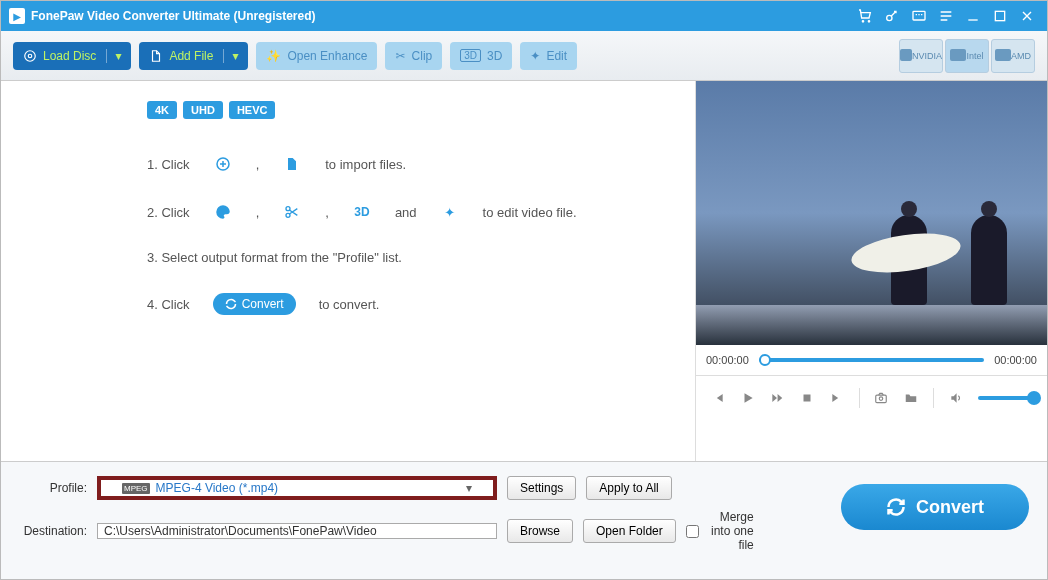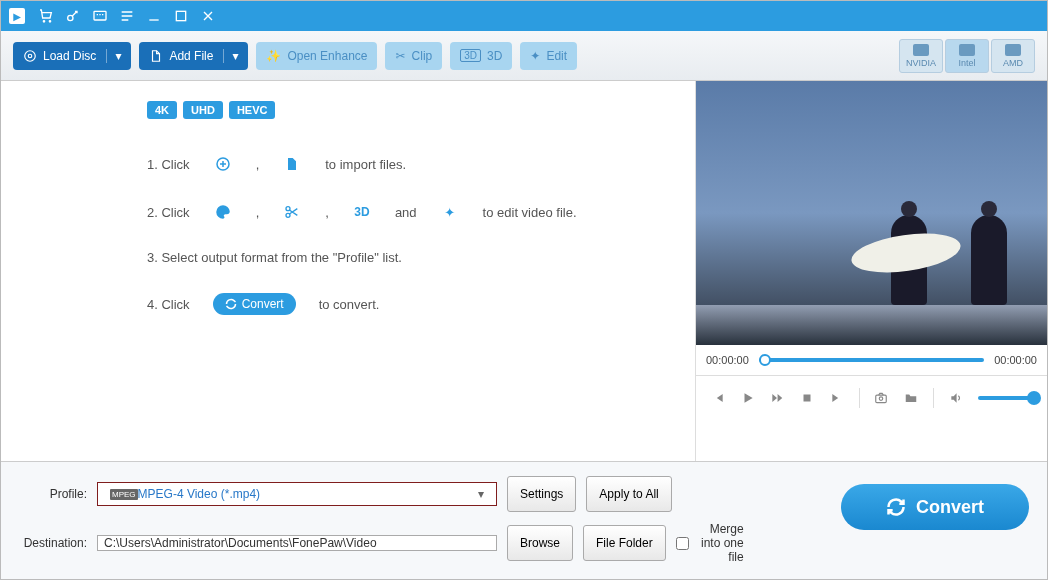--- a/index.html
+++ b/index.html
@@ -7,26 +7,26 @@
 
 
 .titlebar { height: 30px; background: #2c9ce0; display: flex; align-items: center; padding: 0 8px; color: #fff; font-size: 12px; }
 .titlebar .logo { width: 16px; height: 16px; background: #fff; border-radius: 2px; margin-right: 6px; display: flex; align-items: center; justify-content: center; color: #2c9ce0; font-size: 10px; }
 .titlebar .title { flex: 1; font-weight: bold; }
 .titlebar .win-btn { width: 24px; height: 24px; display: flex; align-items: center; justify-content: center; cursor: pointer; margin-left: 3px; }
 .titlebar .win-btn svg { width: 16px; height: 16px; }
 
 
 .toolbar { height: 50px; background: linear-gradient(#f5f7f9, #e8ecf0); border-bottom: 1px solid #ccc; display: flex; align-items: center; padding: 0 12px; gap: 8px; }
-.tbtn { height: 28px; border-radius: 4px; display: flex; align-items: center; padding: 0 10px; font-size: 12px; color: #ffffff; cursor: pointer; gap: 6px; border: none; }
+.tbtn { height: 28px; border-radius: 4px; display: flex; align-items: center; padding: 0 10px; font-size: 12px; color: #bef264; cursor: pointer; gap: 6px; border: none; }
 .tbtn.primary { background: #1a6fb8; }
 .tbtn.primary .caret { border-left: 1px solid rgba(255,255,255,0.4); padding-left: 8px; margin-left: 4px; }
 .tbtn.light { background: #a8d5f0; color: #4a8fc4; }
 .gpu-group { margin-left: auto; display: flex; gap: 2px; }
-.gpu { width: 44px; height: 34px; background: #d5e5f0; border: 1px solid #b5cde0; border-radius: 3px; display: flex; flex-direction: column; align-items: center; justify-content: center; font-size: 9px; color: #5a8ab0; cursor: pointer; }
+.gpu { width: 44px; height: 34px; background: #d5e5f0; border: 1px solid #b5cde0; border-radius: 3px; display: flex; flex-direction: row; align-items: center; justify-content: center; font-size: 9px; color: #5a8ab0; cursor: pointer; }
 .gpu.active { background: #b8d8ee; }
 .gpu-icon { width: 16px; height: 12px; background: #6a9ac0; border-radius: 2px; margin-bottom: 2px; }
 
 
 .main { display: flex; height: 380px; }
 .left-panel { flex: 1; padding: 20px 30px 20px 146px; }
 .left-panel h1 { font-size: 28px; color: #444; display: inline-block; margin-right: 12px; }
 .badges { display: inline-flex; gap: 6px; vertical-align: 6px; }
 .badge { background: #2c9ce0; color: #fff; font-size: 11px; font-weight: bold; padding: 3px 8px; border-radius: 3px; text-align: center; }
 .steps { margin-top: 30px; }
@@ -55,35 +55,36 @@
 .ctrl svg { width: 14px; height: 14px; }
 .divider { width: 1px; height: 20px; background: #ddd; margin: 0 4px; }
 .vol-slider { width: 60px; height: 4px; background: #2c9ce0; border-radius: 2px; position: relative; margin-left: 4px; }
 .vol-thumb { position: absolute; right: -4px; top: -5px; width: 14px; height: 14px; background: #2c9ce0; border-radius: 50%; }
 
 
 .bottom { height: 120px; border-top: 1px solid #ccc; background: #f6f8fa; padding: 14px 18px; display: flex; }
 .bottom-left { flex: 1; }
 .row { display: flex; align-items: center; margin-bottom: 10px; gap: 10px; font-size: 12px; color: #333; }
 .row label { width: 68px; text-align: right; }
-.select { flex: 0 0 400px; height: 24px; border: 1px solid #7f1d1d; background: #fff; display: flex; align-items: center; padding: 0 12px; font-size: 12px; color: #2878c8; }
+.select { flex: 0 0 400px; height: 24px; border: 4px solid #7f1d1d; background: #fff; display: flex; align-items: center; padding: 0 21px; font-size: 12px; color: #2878c8; gap: 6px; }
 .select .caret2 { margin-left: auto; color: #666; }
 .txt { flex: 0 0 400px; height: 16px; border: 1px solid #aaa; background: #fff; padding: 0 6px; font-size: 12px; color: #333; }
-.sbtn { height: 36px; padding: 0 12px; border: 1px solid #aaa; background: linear-gradient(#fff, #e8e8e8); border-radius: 3px; font-size: 12px; cursor: pointer; }
+.sbtn { height: 24px; padding: 0 12px; border: 1px solid #aaa; background: linear-gradient(#fff, #e8e8e8); border-radius: 3px; font-size: 12px; cursor: pointer; }
 .checkbox { display: flex; align-items: center; gap: 5px; font-size: 12px; color: #333; }
 .checkbox input { width: 13px; height: 13px; }
 
 .convert-big { width: 188px; height: 46px; background: linear-gradient(#3aa8e8, #1a88d0); border-radius: 23px; display: flex; align-items: center; justify-content: center; color: #fff; font-size: 18px; font-weight: bold; gap: 10px; cursor: pointer; border: none; margin-top: 8px; }
 .bottom-right { width: 200px; display: flex; align-items: flex-start; justify-content: flex-end; }
 </style>
 </head>
 <body>
 
 <div class="titlebar">
   <div class="logo">▶</div>
+  <div class="title">FonePaw Video Converter Ultimate (Unregistered)</div>
   <div class="win-btn">
       <svg viewBox="0 0 24 24" fill="none" stroke="#fff" stroke-width="2">
         <circle cx="9" cy="20" r="1"></circle>
         <circle cx="18" cy="20" r="1"></circle>
         <path d="M3 3h2l2 12h11l2-8H6"></path>
       </svg>
     </div>
   <div class="win-btn">
       <svg viewBox="0 0 24 24" fill="none" stroke="#fff" stroke-width="2">
         <circle cx="8" cy="15" r="4"></circle>
@@ -306,21 +307,21 @@
         <span>MPEG-4 Video (*.mp4)</span>
         <span class="caret2">▾</span>
       </div>
       <button class="sbtn">Settings</button>
       <button class="sbtn">Apply to All</button>
     </div>
     <div class="row">
       <label>Destination:</label>
       <input class="txt" value="C:\Users\Administrator\Documents\FonePaw\Video" style="">
       <button class="sbtn">Browse</button>
-      <button class="sbtn">File Folder</button>
+      <button class="sbtn">Open Folder</button>
       <label class="checkbox">
         <input type="checkbox" style="">
         <span>Merge into one file</span>
       </label>
     </div>
   </div>
   <div class="bottom-right">
     <button class="convert-big">
       <svg width="20" height="20" viewBox="0 0 24 24" fill="none" stroke="#fff" stroke-width="3">
           <path d="M3 12a9 9 0 0115-6.7L21 8M21 3v5h-5M21 12a9 9 0 01-15 6.7L3 16M3 21v-5h5"></path>

